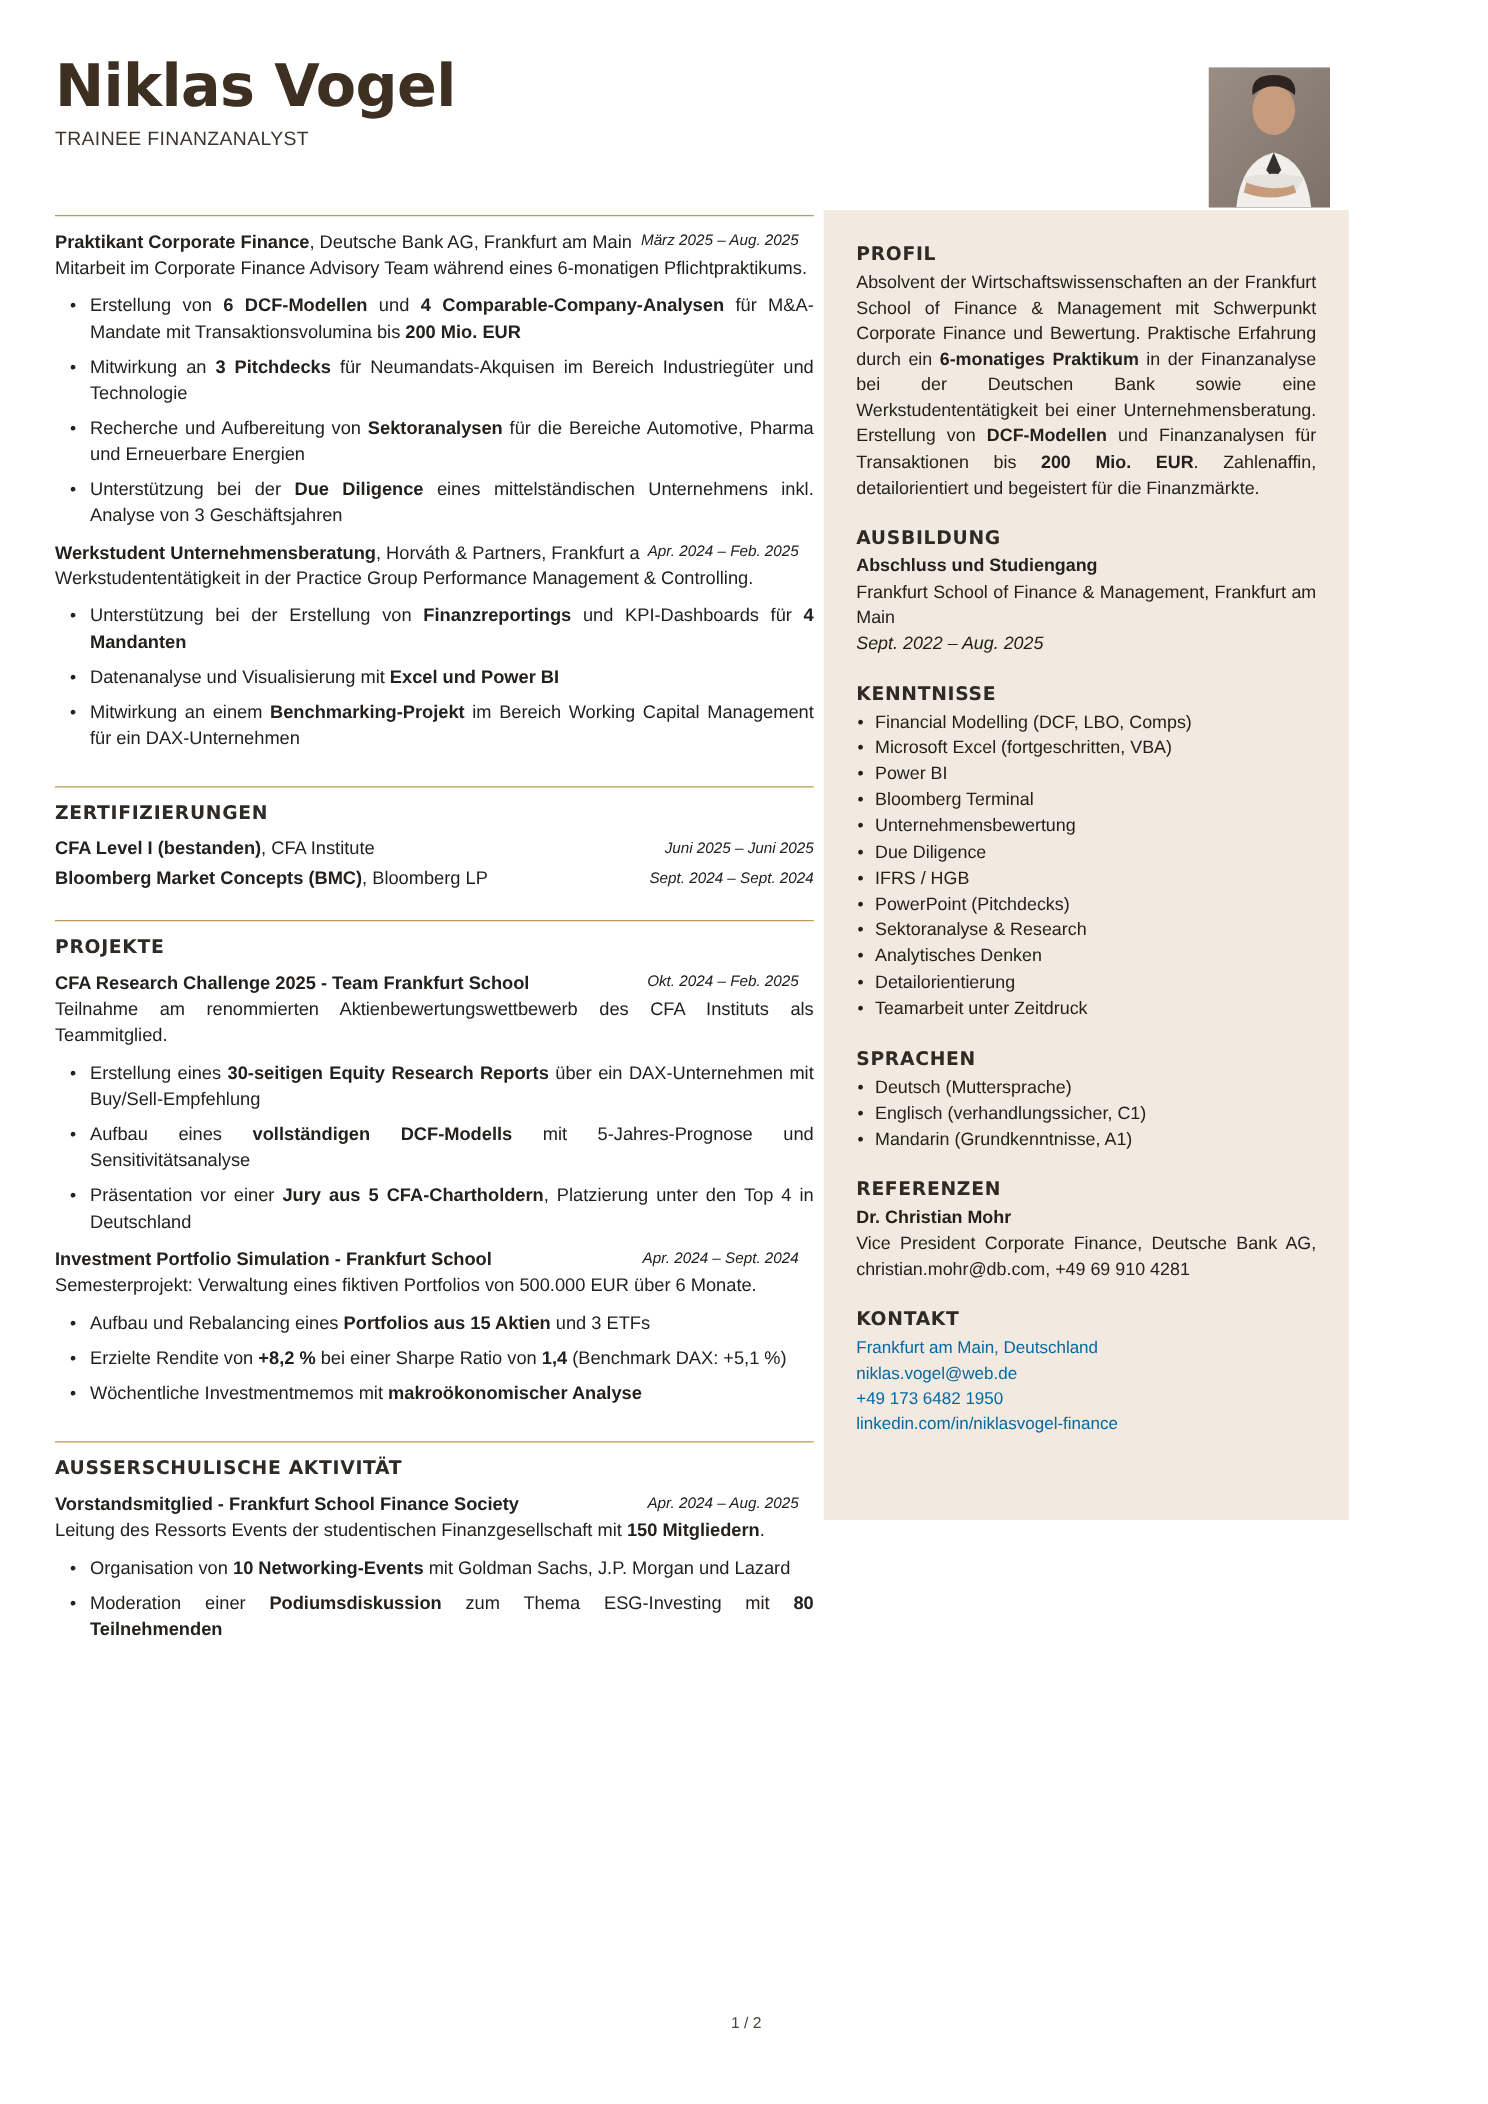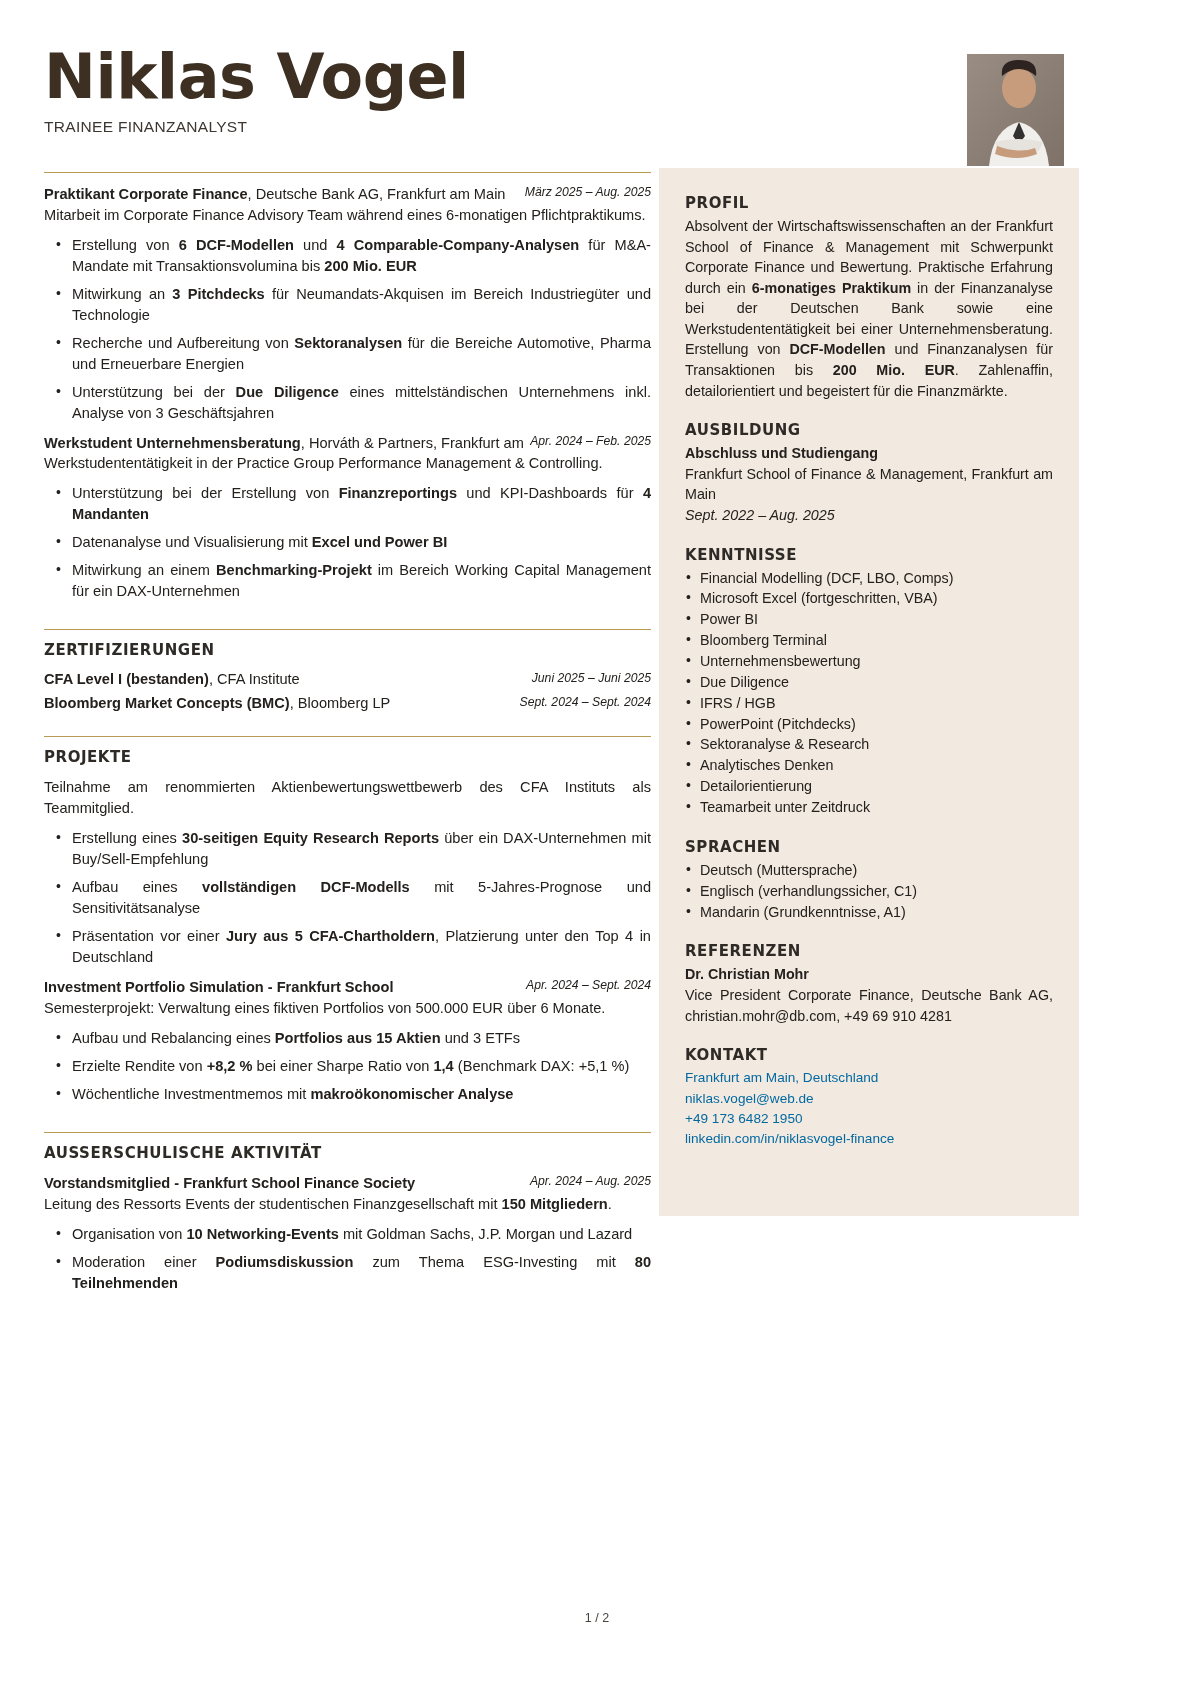--- a/index.html
+++ b/index.html
@@ -9,21 +9,21 @@
     background: #ffffff;
     font-family: "Liberation Sans", sans-serif;
   }
   body { position: relative; overflow: hidden; }
 
   .page { position: relative; width: 1190px; height: 1683px; background: #fff; }
 
   
   .header { position: relative; padding: 46px 44px 0 44px; height: 168px; }
   .name {
-    font-size: 62px;
+    font-size: 47px;
     font-weight: 700;
     letter-spacing: -0.5px;
     color: #3d2f22;
     line-height: 1.0;
     font-family: "DejaVu Sans", sans-serif;
   }
   .subtitle {
     margin-top: 10px;
     font-size: 15.5px;
     letter-spacing: 0.3px;
@@ -67,21 +67,21 @@
   .entry-head { position: relative; }
   .entry-title {
     font-size: 14.6px;
     color: #23201d;
     line-height: 1.42;
     padding-right: 0;
   }
   .entry-title b { font-weight: 700; }
   .entry-date {
     position: absolute;
-    right: 0;
+    right: 12px;
     top: 1px;
     font-size: 12.2px;
     font-style: italic;
     color: #23201d;
     white-space: nowrap;
     background: #fff;
     padding-left: 6px;
   }
   .entry-desc {
     font-size: 14.6px;
@@ -235,20 +235,24 @@
           </div>
       </div>
 
       <div class="sec-gap"></div>
 
       <div class="sec">
         <div class="sec-rule"></div>
         <div class="sec-title">PROJEKTE</div>
         <div id="proj-entries">
             <div class="entry">
+              <div class="entry-head">
+                <div class="entry-title"><b>CFA Research Challenge 2025 - Team Frankfurt School</b></div>
+                <div class="entry-date">Okt. 2024 – Feb. 2025</div>
+              </div>
               <div class="entry-desc">Teilnahme am renommierten Aktienbewertungswettbewerb des CFA Instituts als Teammitglied.</div>
               <ul class="bullets">
                 <li>Erstellung eines <b>30-seitigen Equity Research Reports</b> über ein DAX-Unternehmen mit Buy/Sell-Empfehlung</li>
                 <li>Aufbau eines <b>vollständigen DCF-Modells</b> mit 5-Jahres-Prognose und Sensitivitätsanalyse</li>
                 <li>Präsentation vor einer <b>Jury aus 5 CFA-Chartholdern</b>, Platzierung unter den Top 4 in Deutschland</li>
               </ul>
             </div>
             <div class="entry">
               <div class="entry-head">
                 <div class="entry-title"><b>Investment Portfolio Simulation - Frankfurt School</b></div>

